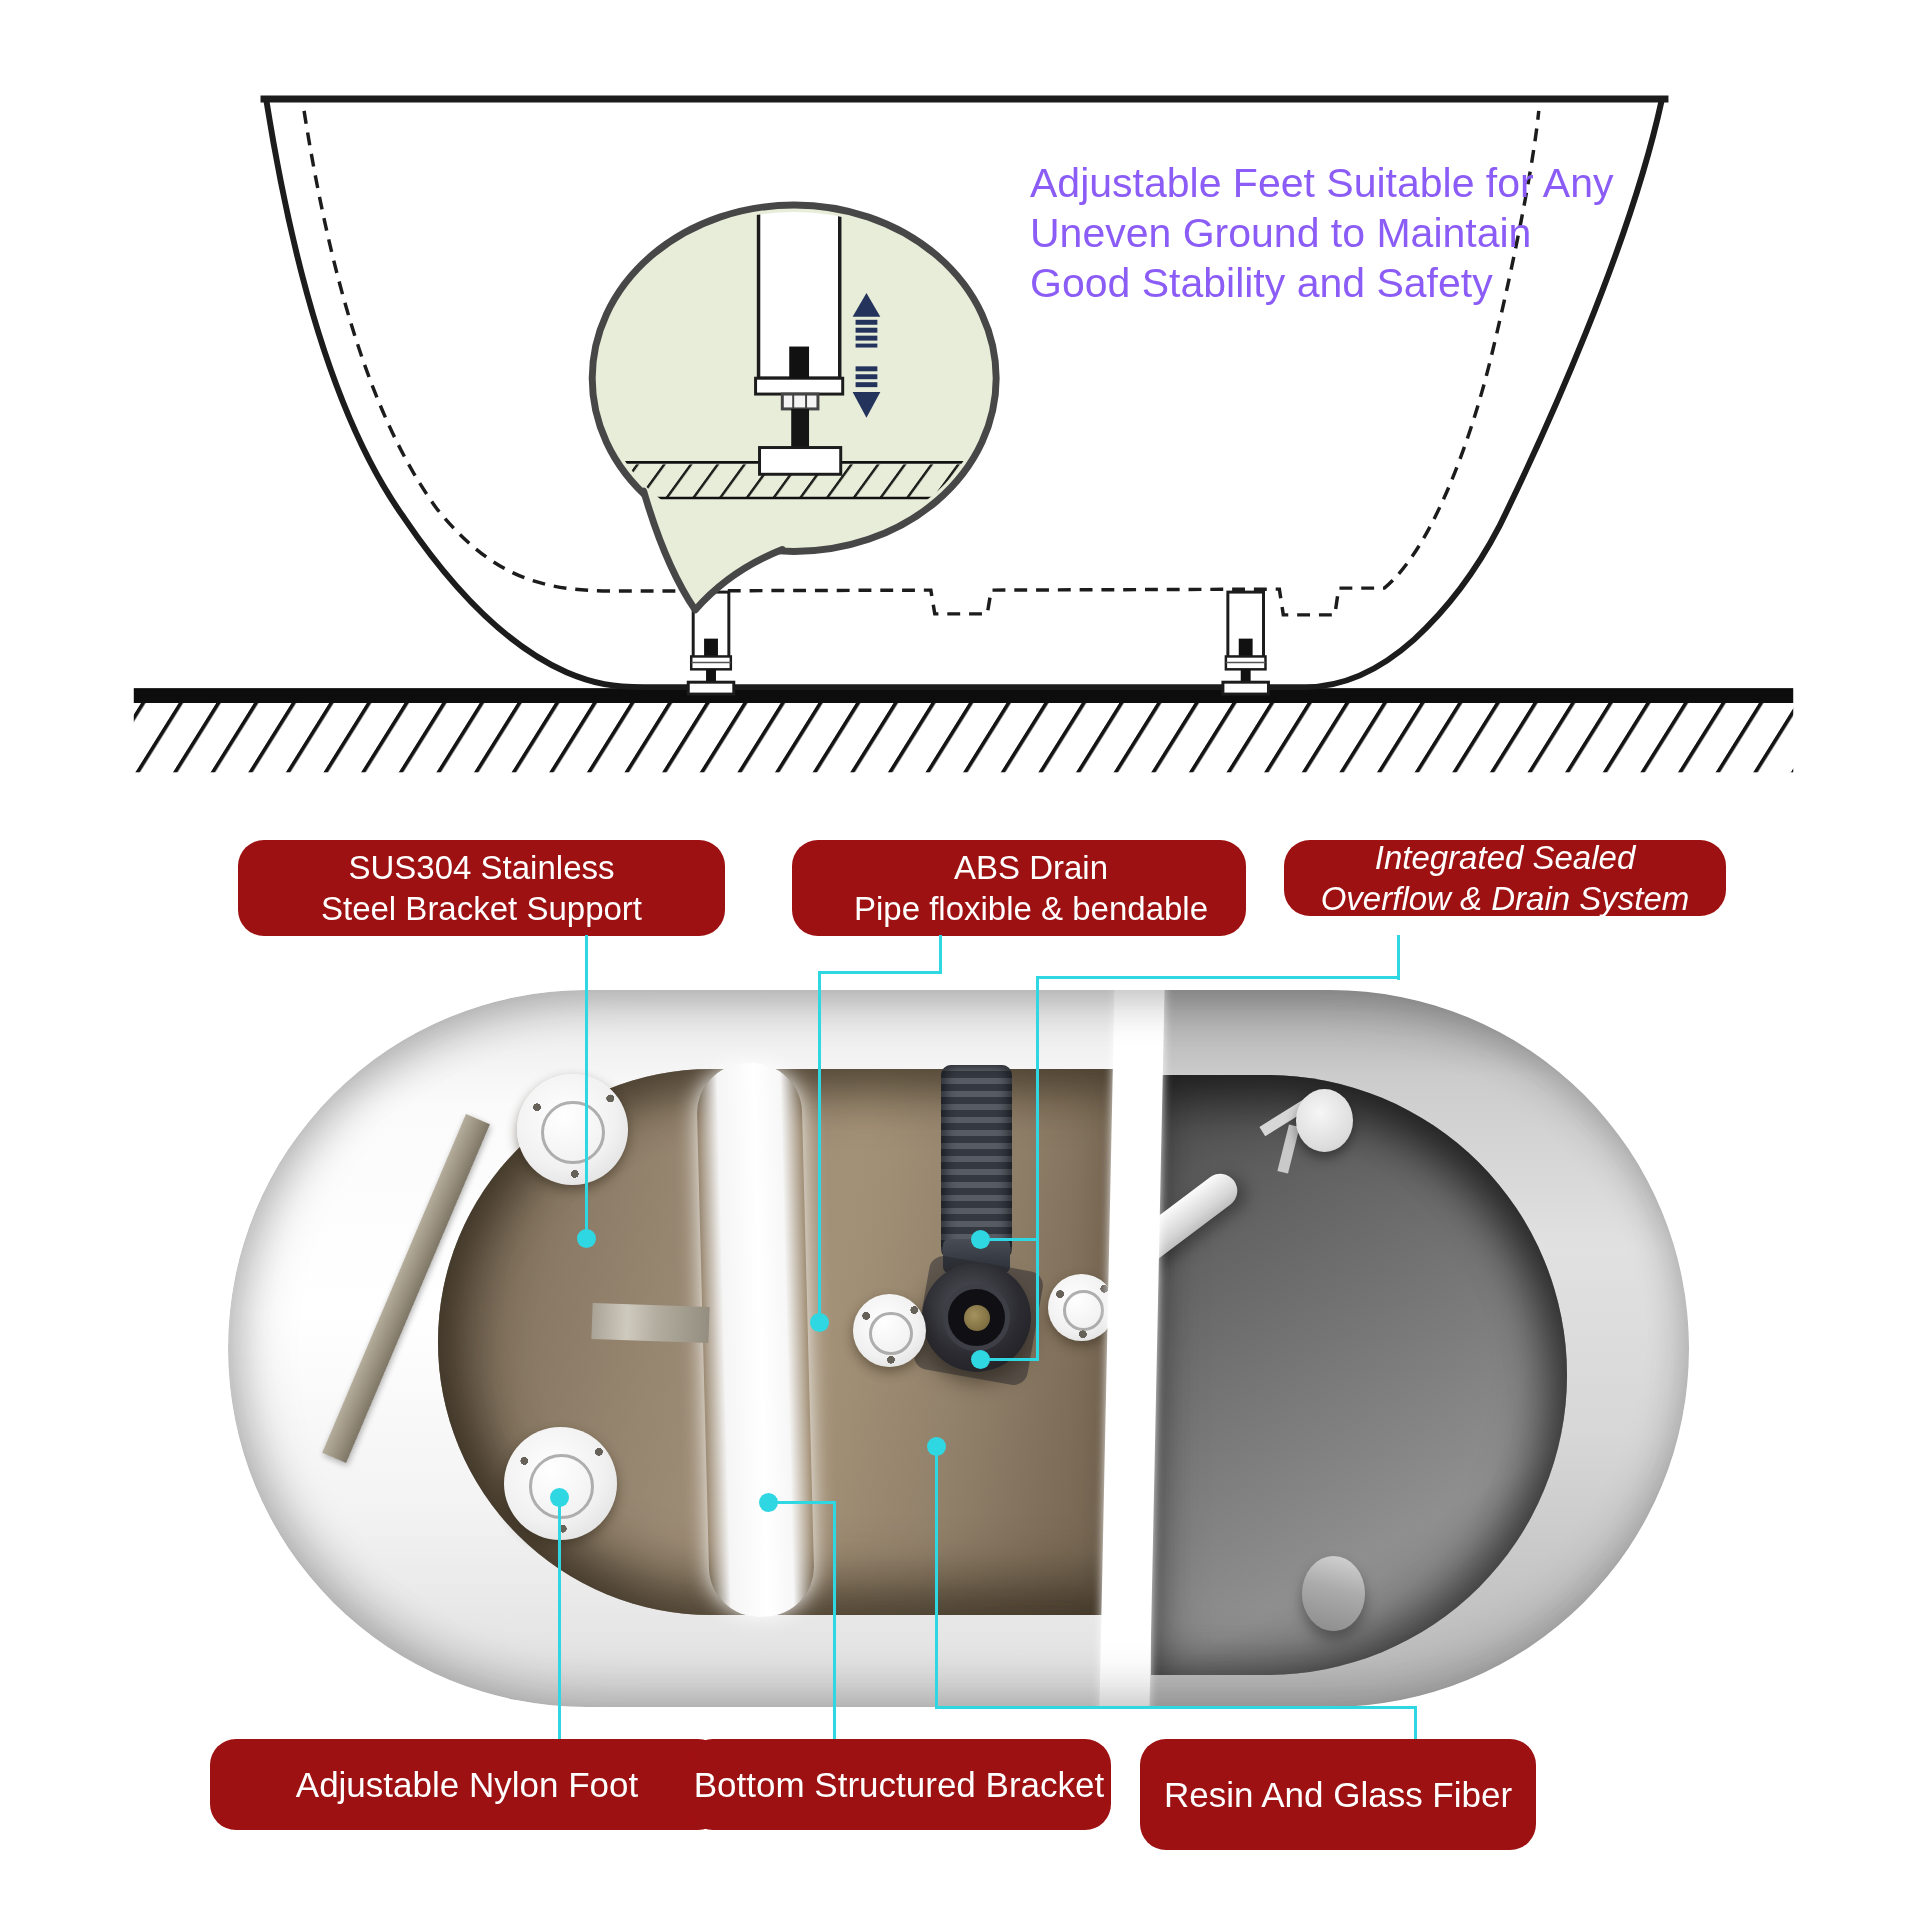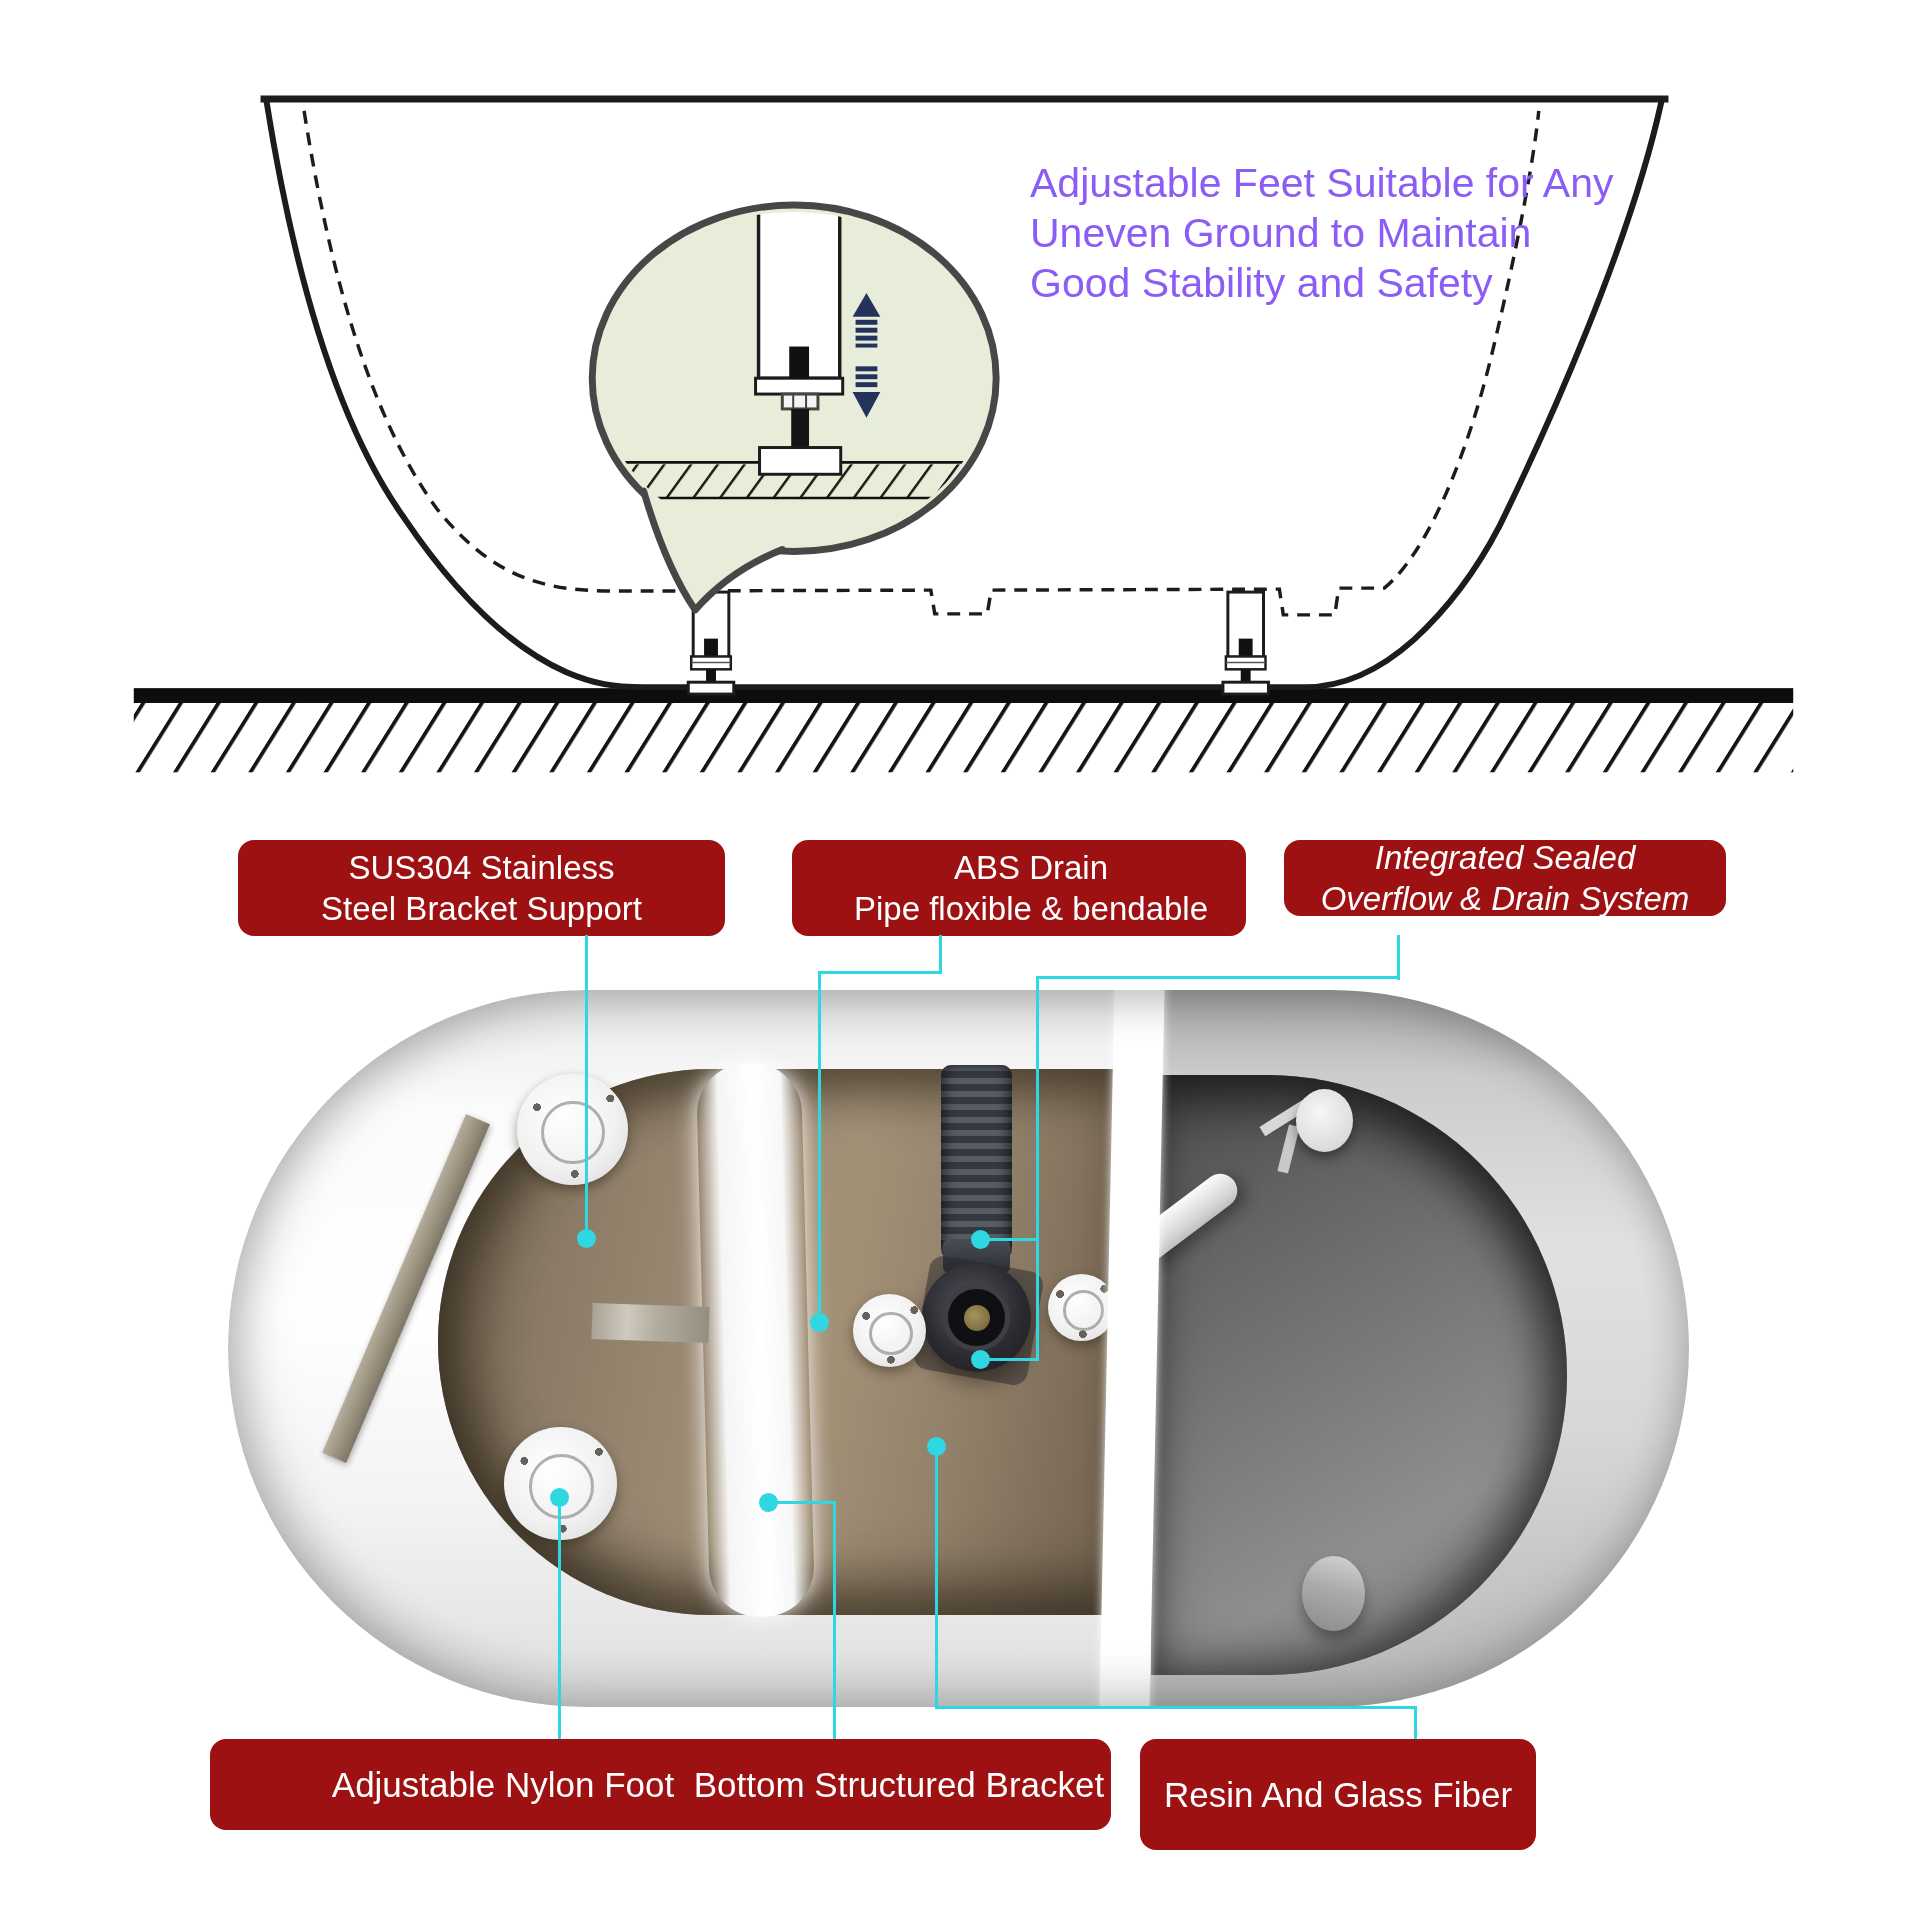--- a/index.html
+++ b/index.html
@@ -7,21 +7,21 @@
        font-family:"Liberation Sans",sans-serif;}
 
   
   #diagram-svg{position:absolute;left:0;top:0;}
   .ink{stroke:var(--ink);fill:none;}
   .fw{fill:#ffffff;stroke:var(--ink);}
   #caption{position:absolute;left:1030px;top:158px;width:634px;
            font-size:41px;line-height:50px;color:#8b5cf6;white-space:pre-line;}
 
   
-  .lbl{position:absolute;background:var(--red);color:#fff;border-radius:16px;
+  .lbl{position:absolute;background:var(--red);color:#fff;border-radius:26px;
        display:flex;align-items:center;justify-content:center;text-align:center;
        white-space:pre-line;font-size:33px;line-height:41px;}
   .lbl.single{font-size:35px;}
 
   
   #tub{position:absolute;left:228px;top:990px;width:1461px;height:717px;
        border-radius:358px;overflow:hidden;background:#f7f7f7;}
   #shell-left{position:absolute;left:0;top:0;width:931px;height:100%;
        background:linear-gradient(180deg,#e7e7e7 0%,#fbfbfb 16%,#ffffff 45%,#f3f3f3 72%,#dedede 100%);}
   #shell-right{position:absolute;left:891px;top:0;width:570px;height:100%;
@@ -228,16 +228,16 @@
   <div class="cl" style="left:768px;top:1501px;width:67px;height:3px;"></div>
   <div class="cl" style="left:833px;top:1501px;width:3px;height:240px;"></div>
 </div>
 <div>
   <div class="cd" style="left:927px;top:1437px;"></div>
   <div class="cl" style="left:935px;top:1445px;width:3px;height:263px;"></div>
   <div class="cl" style="left:935px;top:1706px;width:482px;height:3px;"></div>
   <div class="cl" style="left:1414px;top:1706px;width:3px;height:35px;"></div>
 </div>
 
-<div class="lbl single" style="left:210px;top:1739px;width:514px;height:91px;padding-left:36px;">Adjustable Nylon Foot</div>
+<div class="lbl single" style="left:210px;top:1739px;width:514px;height:91px;">Adjustable Nylon Foot</div>
 <div class="lbl single" style="left:687px;top:1739px;width:424px;height:91px;">Bottom Structured Bracket</div>
 <div class="lbl single" style="left:1140px;top:1739px;width:396px;height:111px;">Resin And Glass Fiber</div>
 
 
 </body></html>

